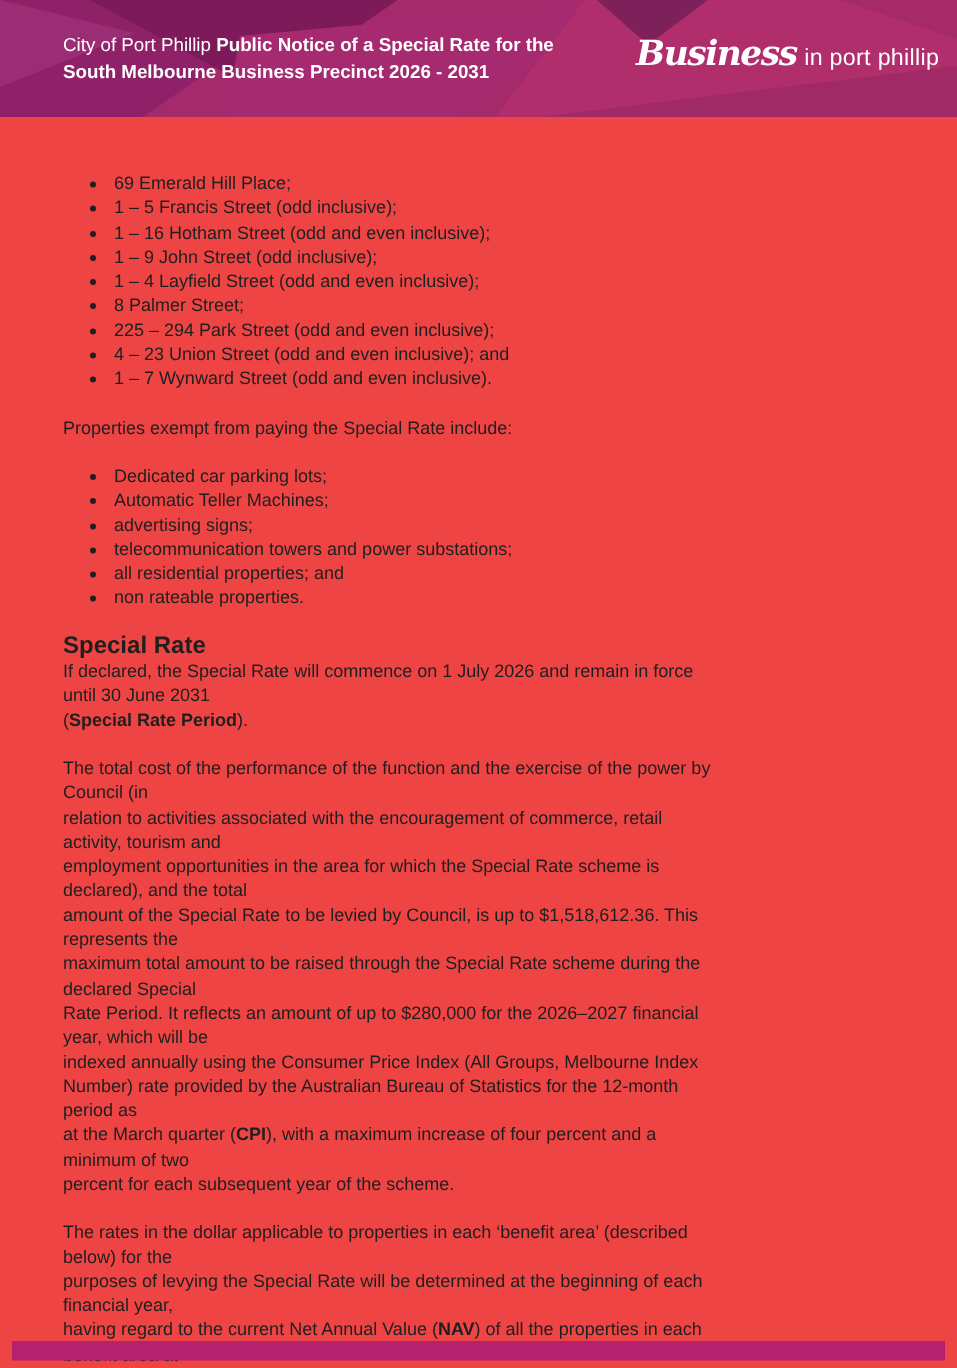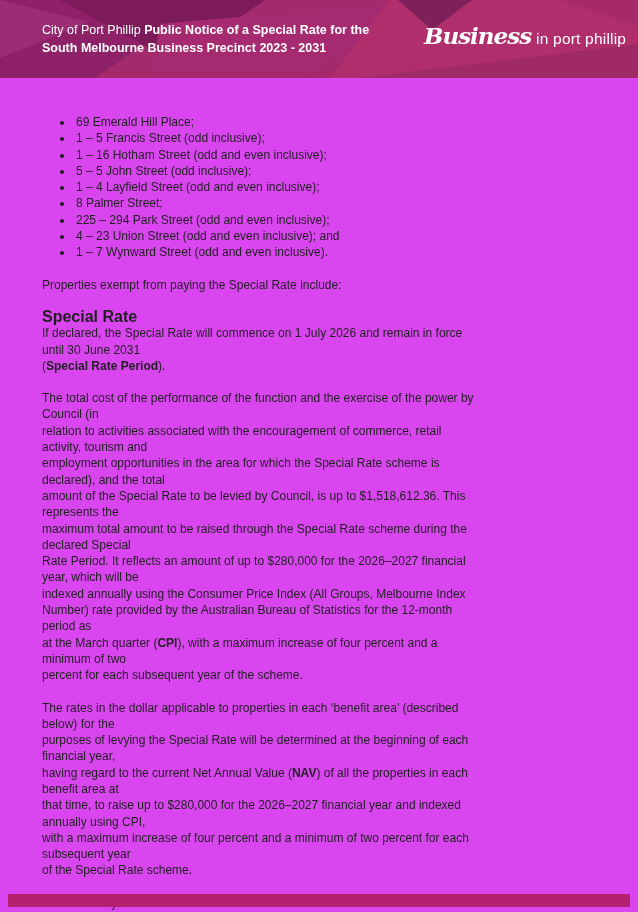--- a/index.html
+++ b/index.html
@@ -1,19 +1,19 @@
 <!DOCTYPE html>
 <html><head>
 <meta charset="utf-8">
 <style>
   html,body { margin:0; padding:0; background:#ffffff; }
   .page {
     position:relative;
     width:638px; height:912px;
-    background:#d946ef;
+    background:#ef4444;
     overflow:hidden;
     font-family:"Liberation Sans", sans-serif;
   }
 
   
   .banner {
     position:absolute; top:0; left:0;
     width:638px; height:78px;
     overflow:hidden;
   }
@@ -82,43 +82,51 @@
       <polygon points="0,0 0,58 90,22" fill="#9a2d74"></polygon>
       <polygon points="60,0 265,0 175,62" fill="#7c1a5a"></polygon>
       <polygon points="160,24 420,0 305,78 150,78" fill="#a62a70"></polygon>
       <polygon points="390,0 638,0 638,78 330,78" fill="#b02e6c"></polygon>
       <polygon points="398,0 472,0 432,30" fill="#7e2059"></polygon>
       <polygon points="360,78 638,44 638,78" fill="#9f2a66"></polygon>
       <polygon points="560,0 638,0 638,26" fill="#a62a68"></polygon>
     </svg>
     <div class="banner-title">
       <div class="rich"><span>City of Port Phillip </span><span class="b">Public Notice of a Special Rate for the</span></div>
-      <div class="bold">South Melbourne Business Precinct 2023 - 2031</div>
+      <div class="bold">South Melbourne Business Precinct 2026 - 2031</div>
     </div>
     <div class="banner-logo">
       <span class="logo-script">Business</span><span class="logo-rest">in port phillip</span>
     </div>
   </div>
 
   <div class="content">
 
     <ul>
         <li>69 Emerald Hill Place;</li>
         <li>1 – 5 Francis Street (odd inclusive);</li>
         <li>1 – 16 Hotham Street (odd and even inclusive);</li>
-        <li>5 – 5 John Street (odd inclusive);</li>
+        <li>1 – 9 John Street (odd inclusive);</li>
         <li>1 – 4 Layfield Street (odd and even inclusive);</li>
         <li>8 Palmer Street;</li>
         <li>225 – 294 Park Street (odd and even inclusive);</li>
         <li>4 – 23 Union Street (odd and even inclusive); and</li>
         <li>1 – 7 Wynward Street (odd and even inclusive).</li>
       </ul>
 
     <p>Properties exempt from paying the Special Rate include:</p>
 
+    <ul>
+        <li>Dedicated car parking lots;</li>
+        <li>Automatic Teller Machines;</li>
+        <li>advertising signs;</li>
+        <li>telecommunication towers and power substations;</li>
+        <li>all residential properties; and</li>
+        <li>non rateable properties.</li>
+      </ul>
 
     <h3>Special Rate</h3>
     <p class="rich after-heading"><span>If declared, the Special Rate will commence on 1 July 2026 and remain in force until 30 June 2031
 (</span><span class="b">Special Rate Period</span><span>).</span></p>
 
     <p class="rich"><span>The total cost of the performance of the function and the exercise of the power by Council (in
 relation to activities associated with the encouragement of commerce, retail activity, tourism and
 employment opportunities in the area for which the Special Rate scheme is declared), and the total
 amount of the Special Rate to be levied by Council, is up to $1,518,612.36. This represents the
 maximum total amount to be raised through the Special Rate scheme during the declared Special

